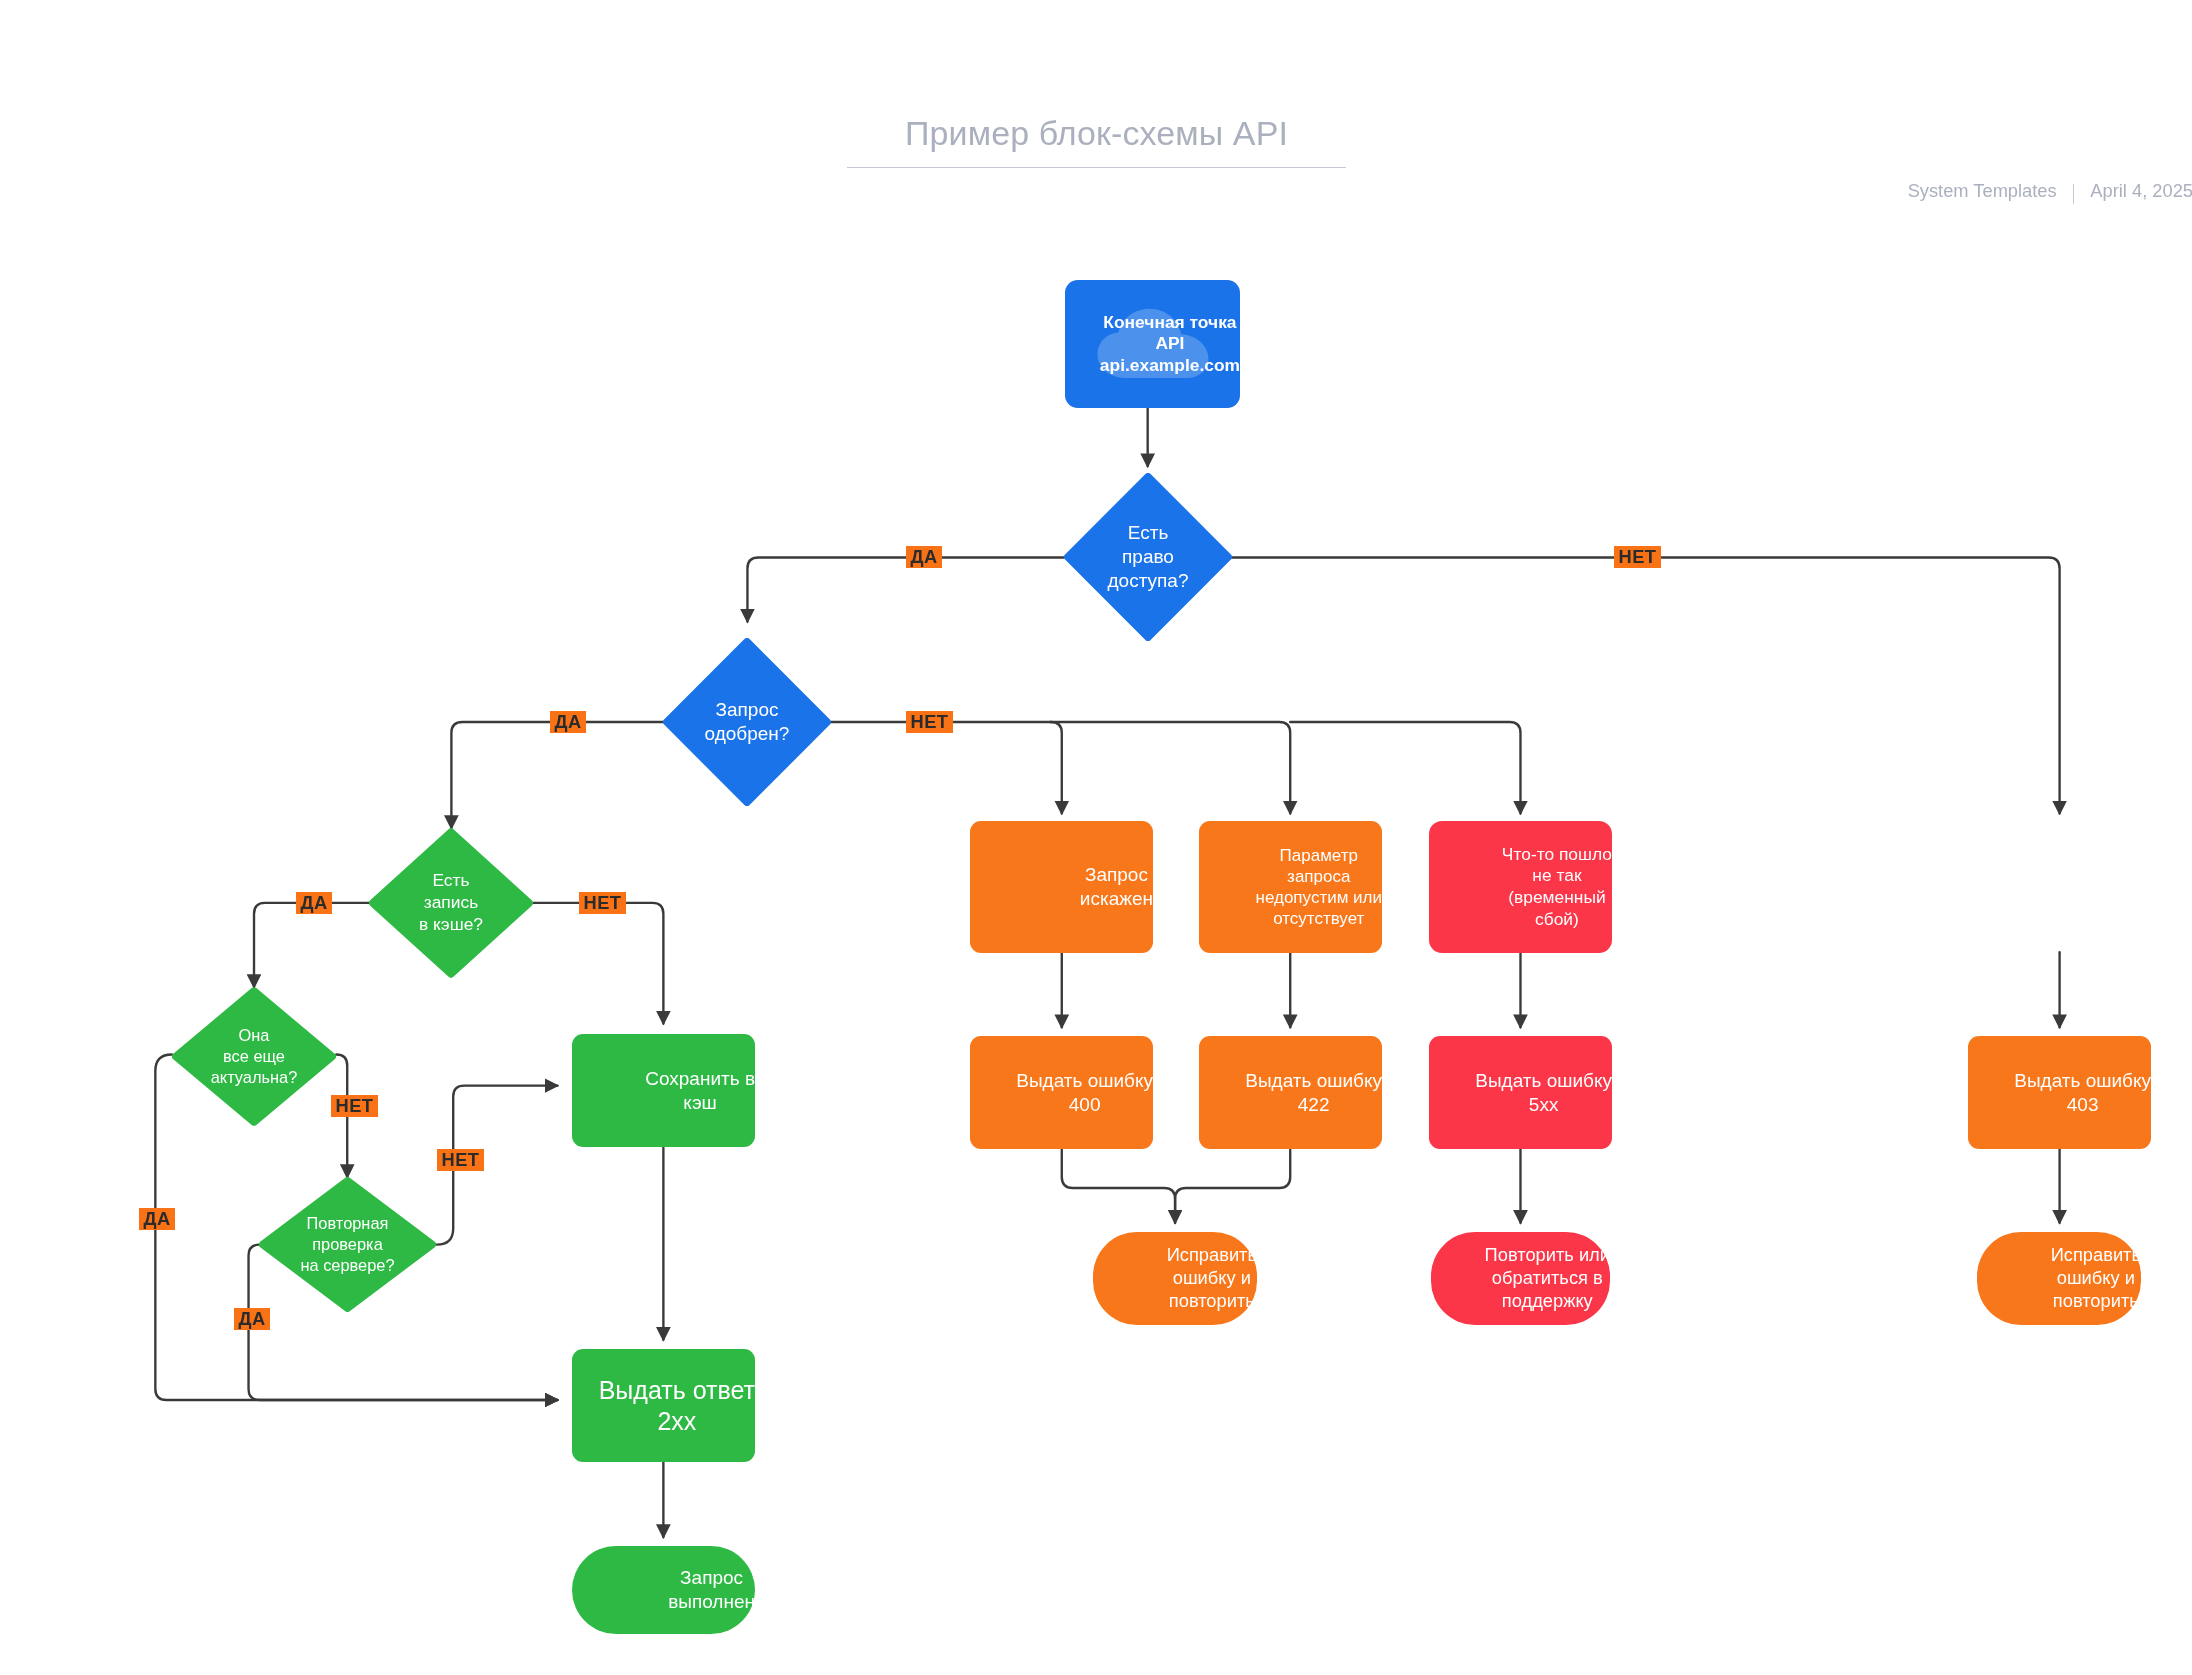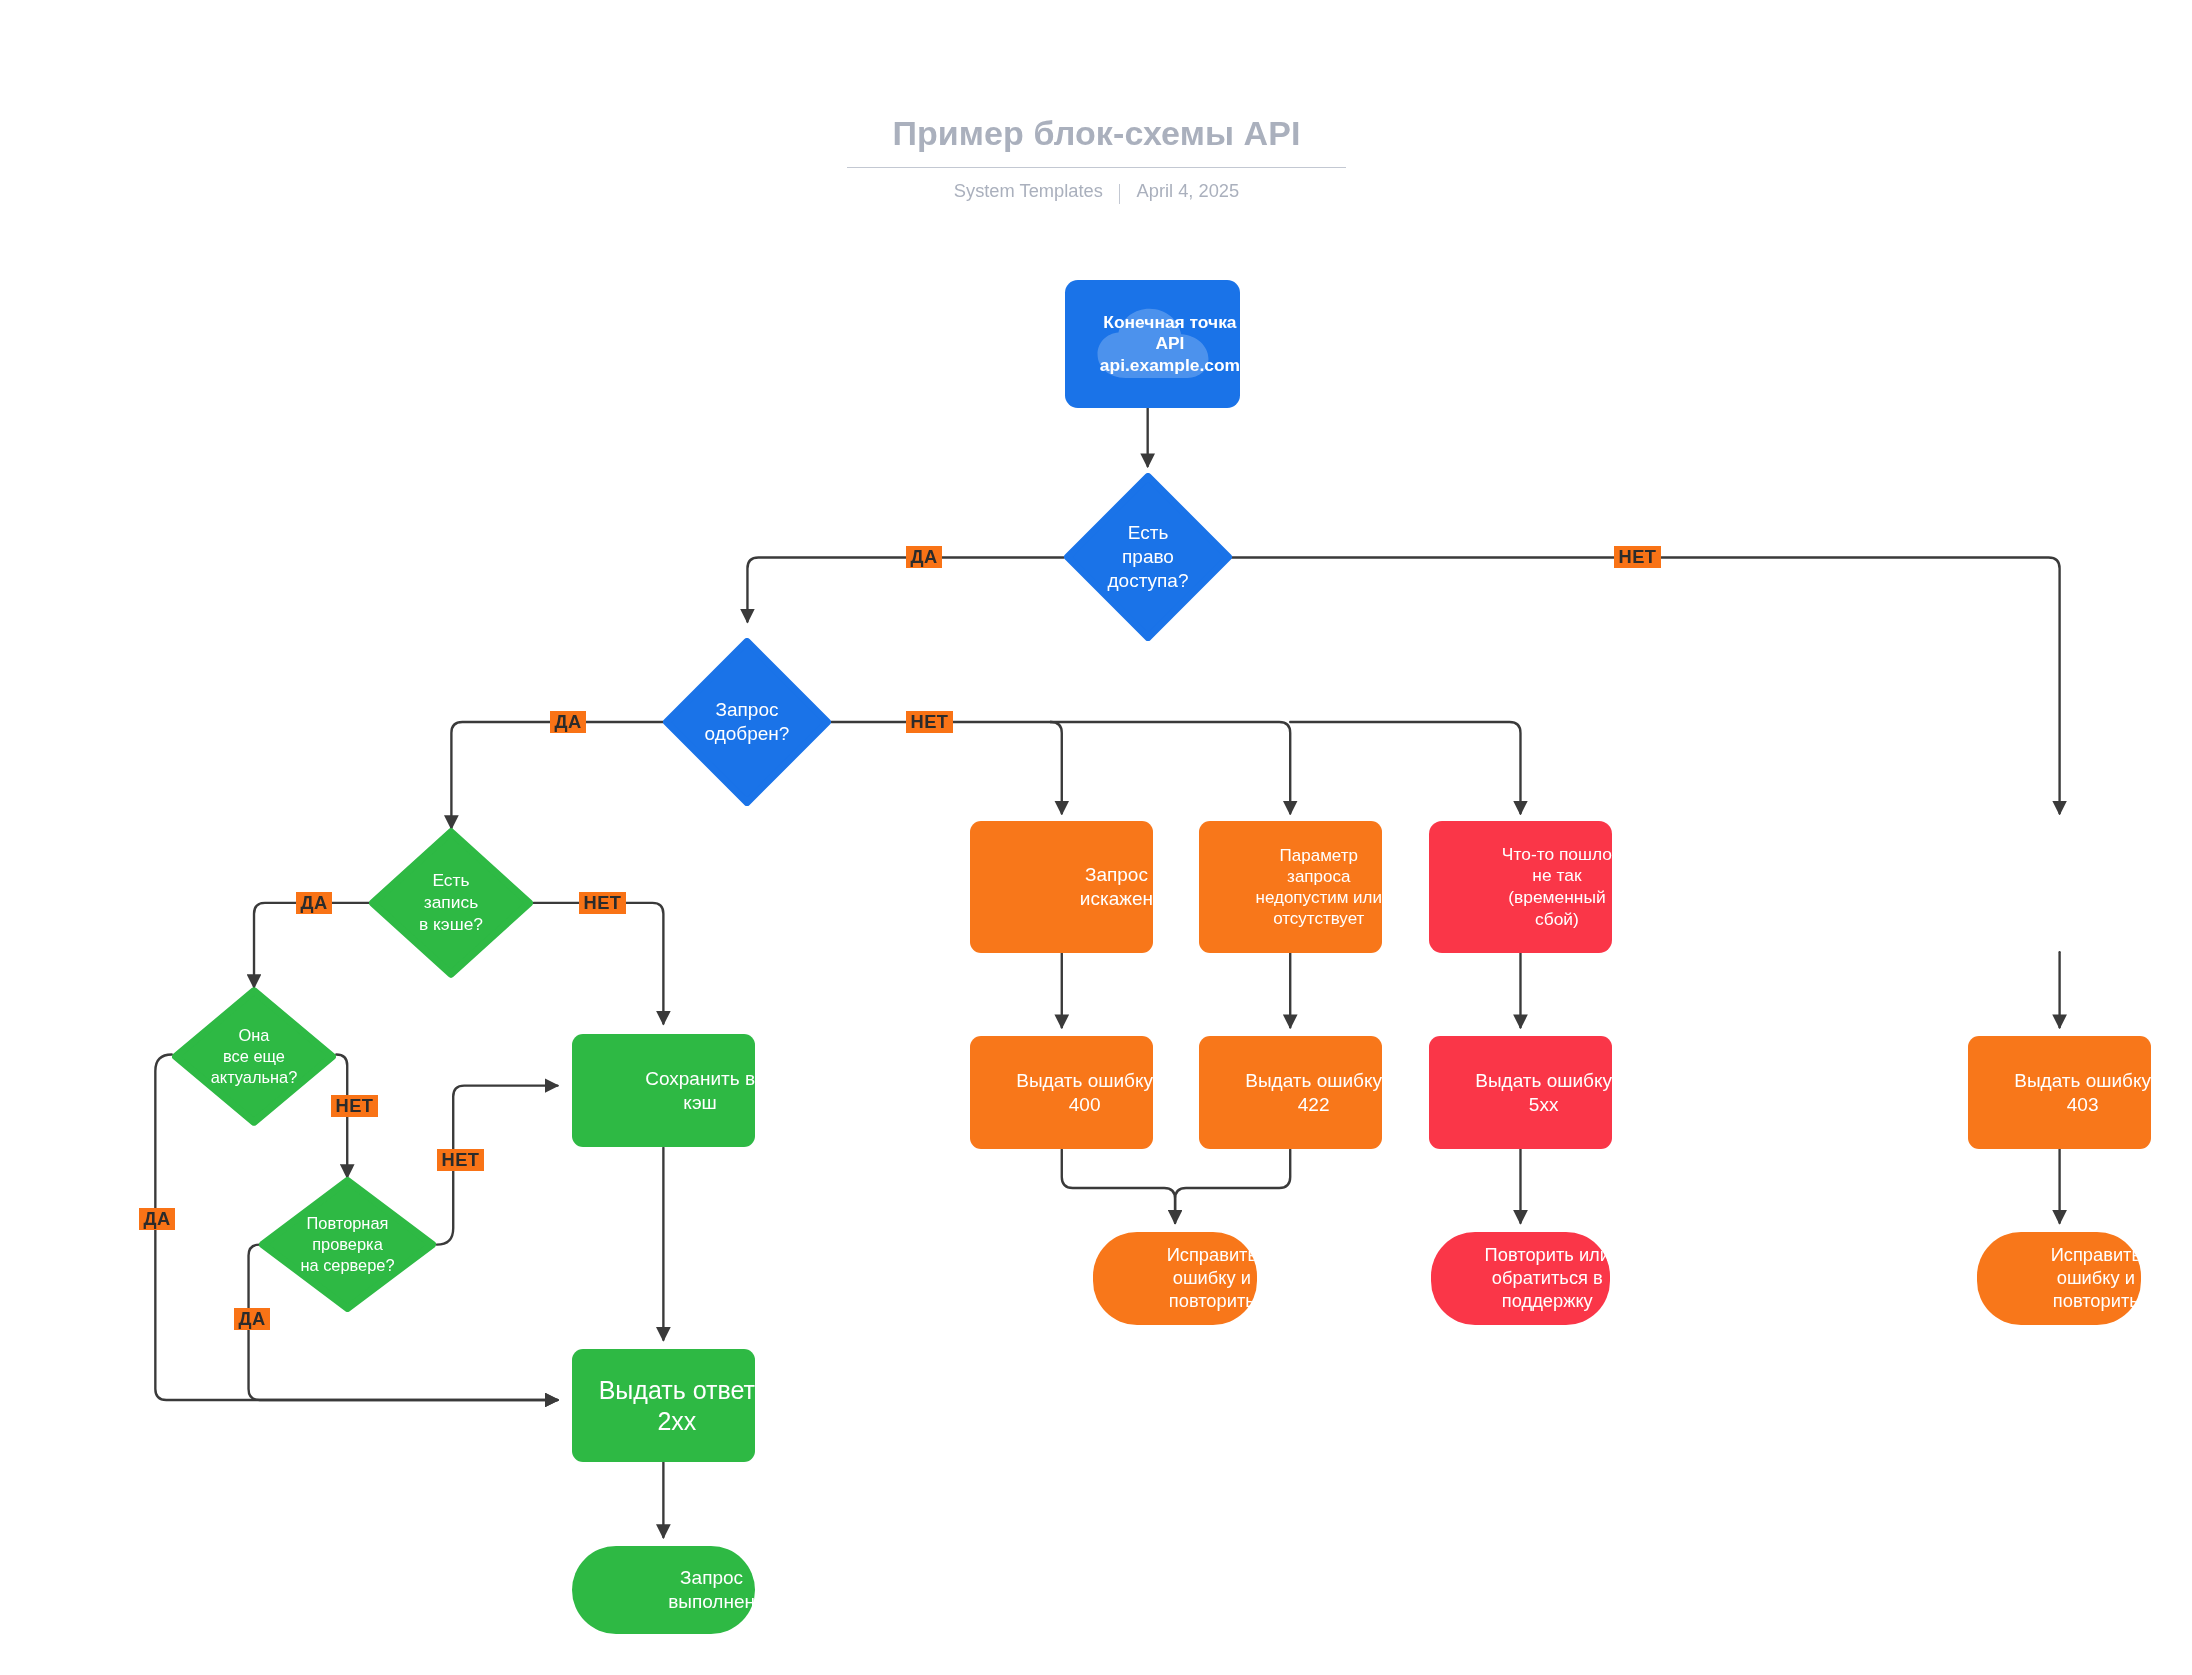--- a/index.html
+++ b/index.html
@@ -32,39 +32,39 @@
   
   .header {
     position: absolute;
     left: 0;
     top: 113px;
     width: 2193px;
     text-align: center;
   }
   .doc-title {
     font-size: 34px;
-    font-weight: 700;
+    font-weight: 400;
     color: #aab0bd;
     letter-spacing: 0.1px;
     line-height: 1.2;
     margin: 0;
   }
   .title-rule {
     width: 499px;
     height: 0.9px;
     background: #c3c8d2;
     margin: 12.8px auto 0 auto;
   }
   .subtitle {
     margin-top: 12.8px;
     font-size: 18.3px;
     color: #aab0bd;
     font-weight: 400;
     display: flex;
-    justify-content: center;
+    justify-content: flex-end;
     align-items: center;
     gap: 0;
   }
   .sub-sep {
     display: inline-block;
     width: 0.9px;
     height: 20px;
     background: #c3c8d2;
     margin: 0 16.4px;
     position: relative;

